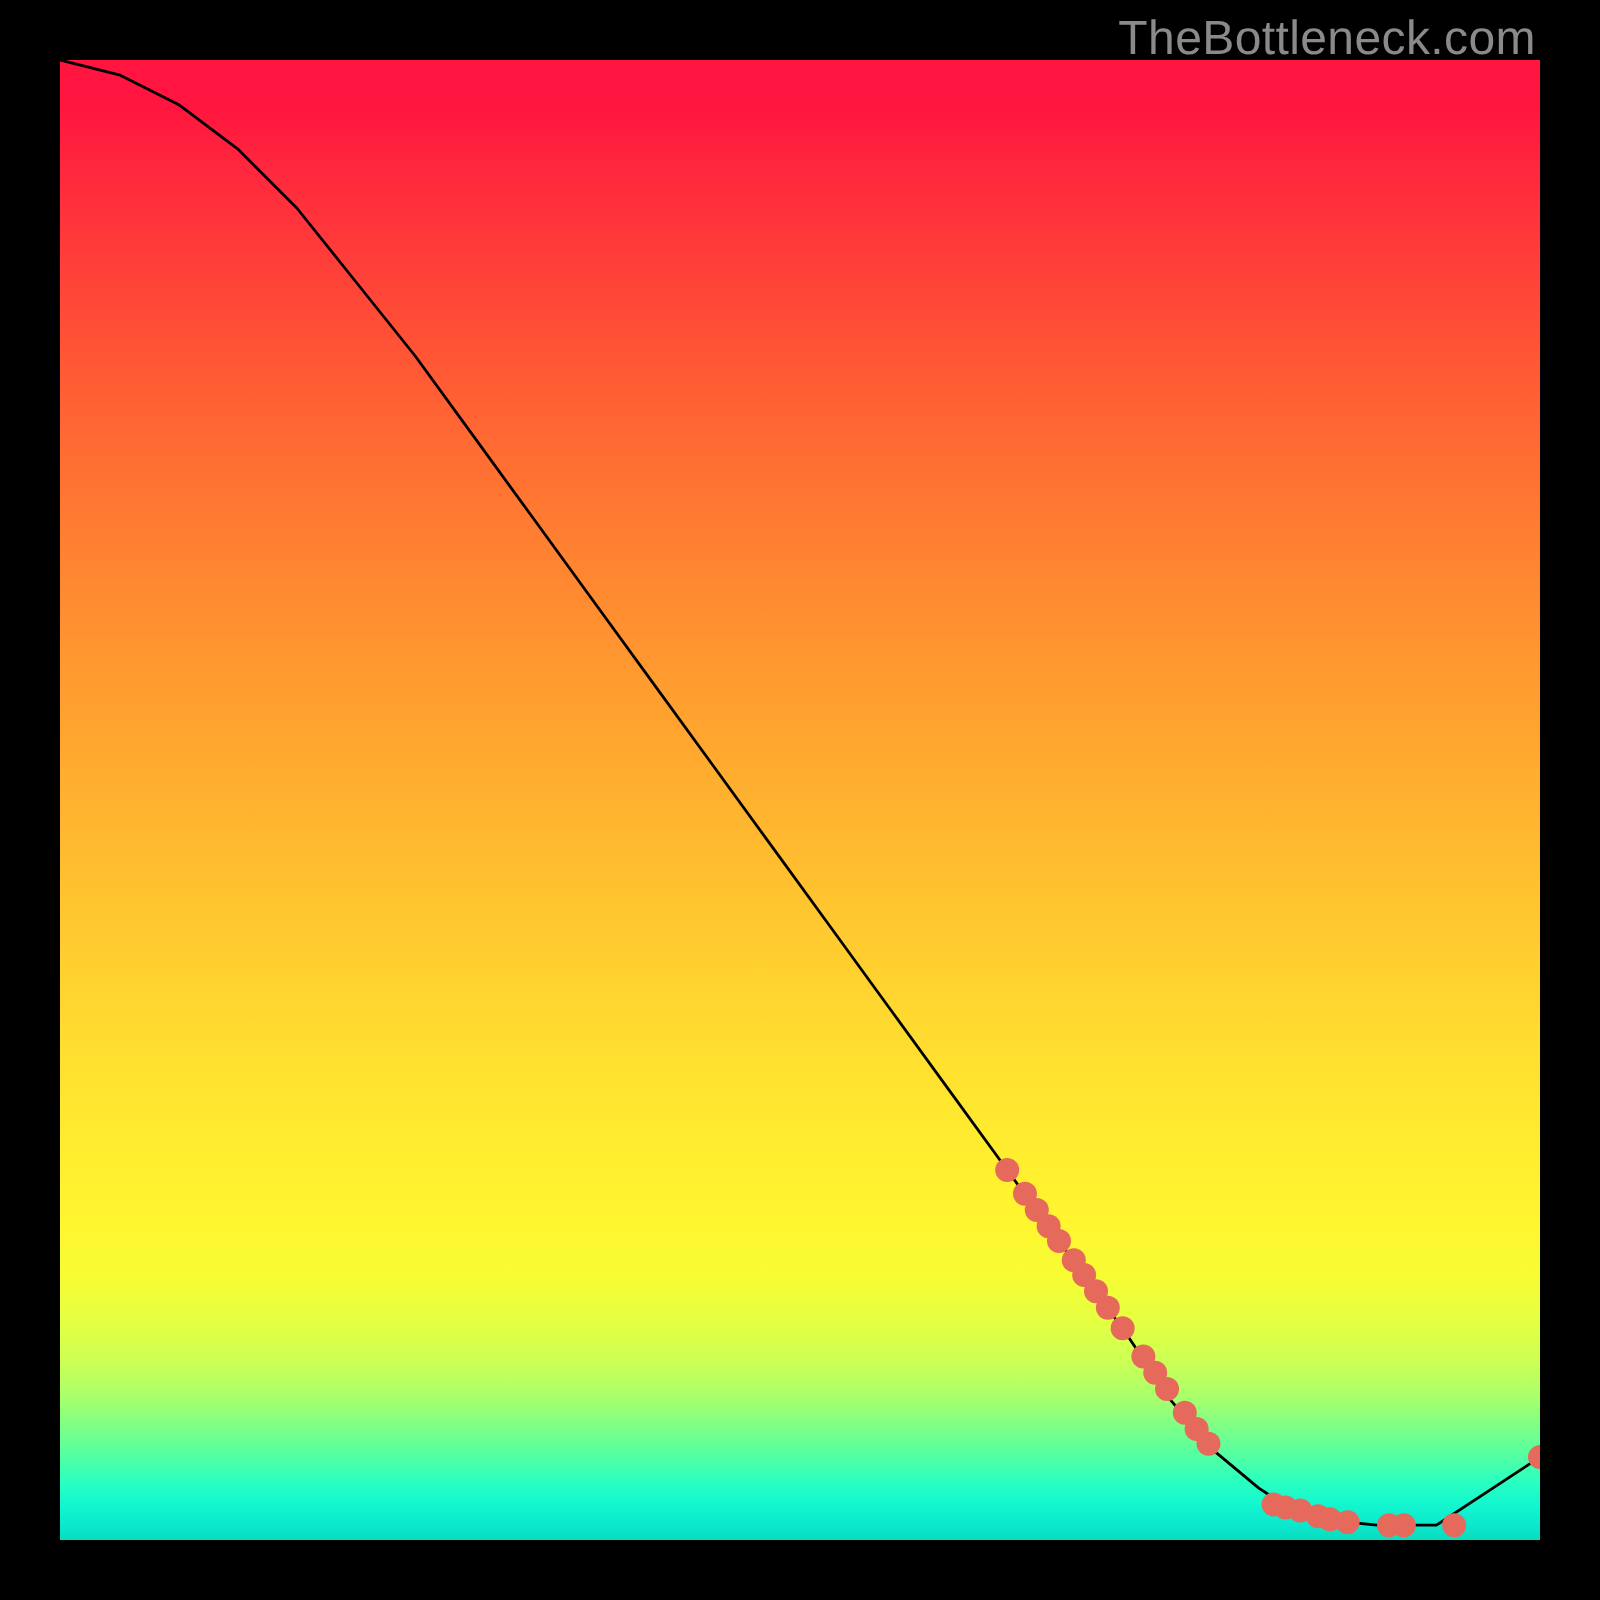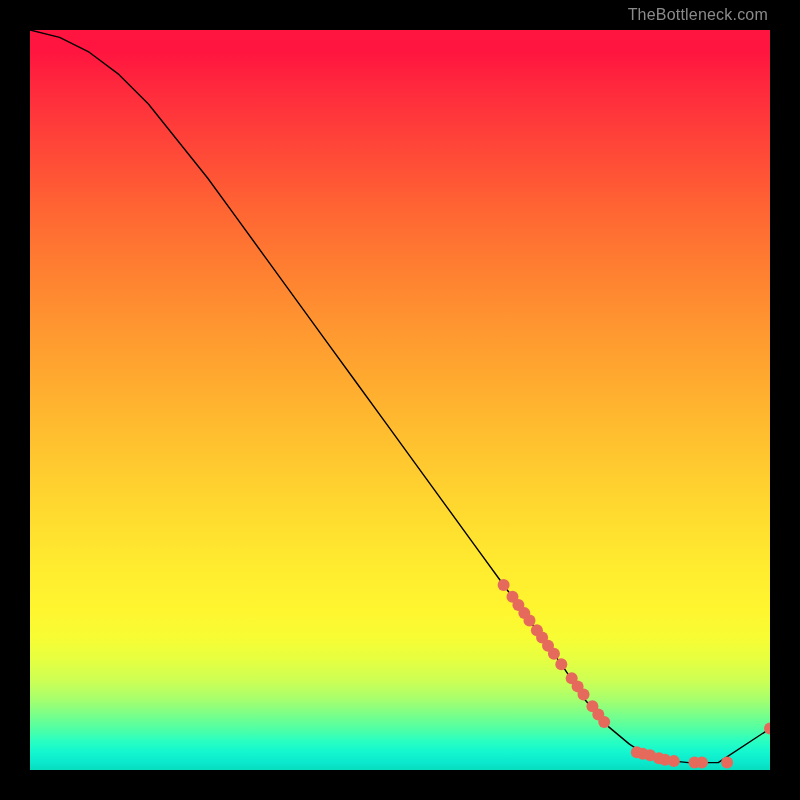--- a/index.html
+++ b/index.html
@@ -56,21 +56,21 @@
   }
   .svg-layer {
     position: absolute;
     inset: 0;
   }
   .watermark {
     position: absolute;
     top: 6px;
     right: 32px;
     color: #8a8a8a;
-    font-size: 16px;
+    font-size: 24px;
     letter-spacing: 0.2px;
     font-weight: 500;
     user-select: none;
   }
 </style>
 </head>
 <body>
 
 <div class="stage">
   <div class="watermark">TheBottleneck.com</div>

